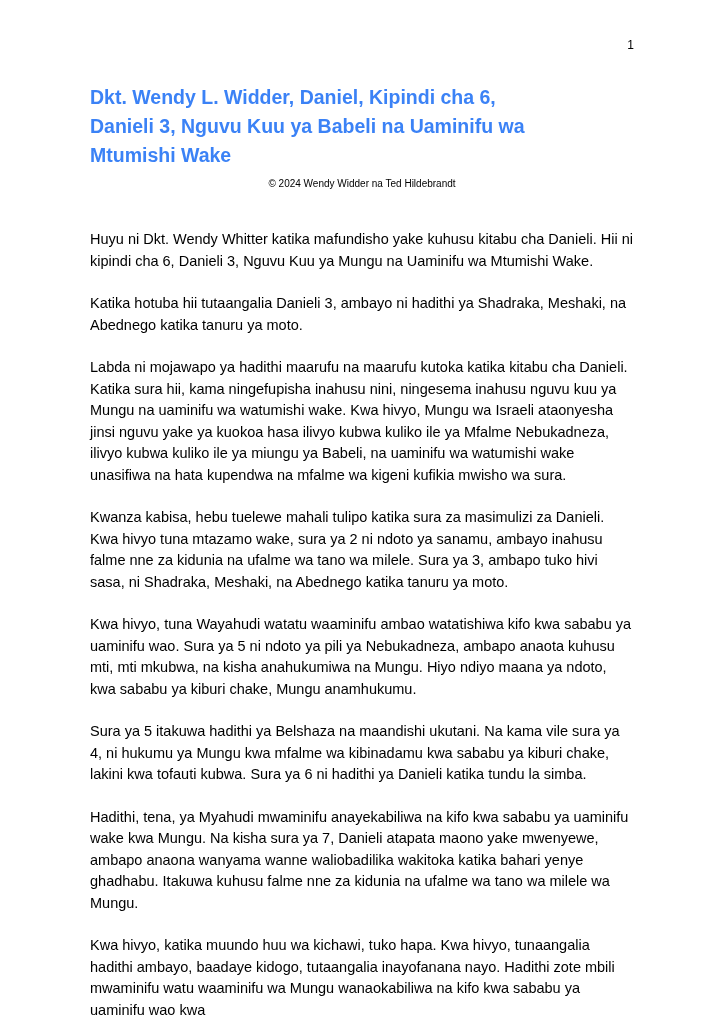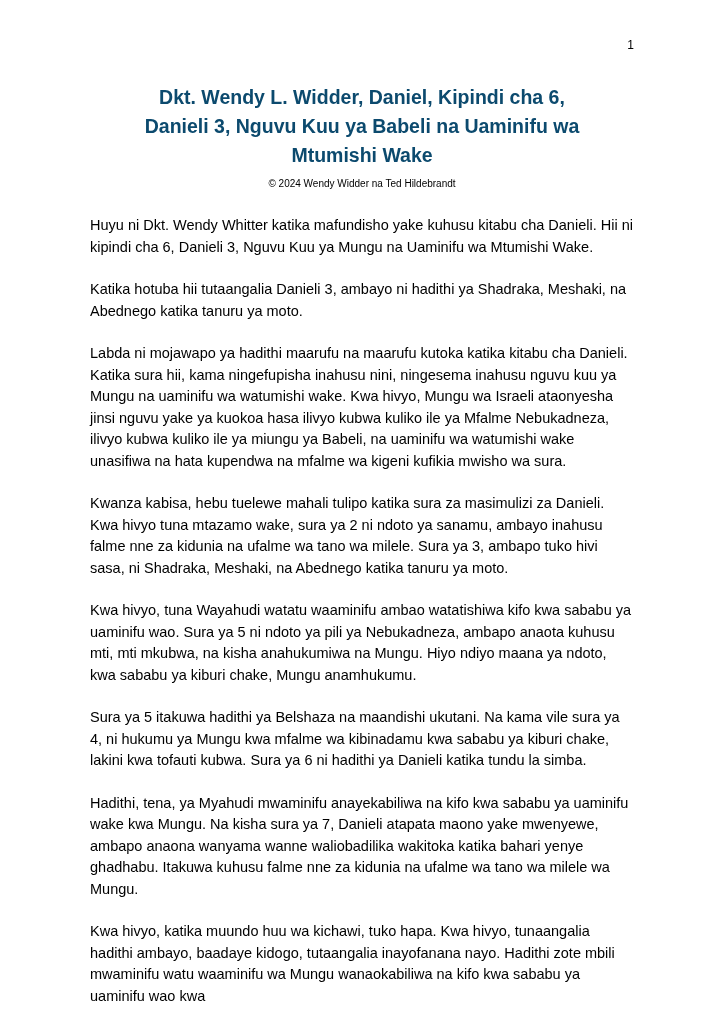--- a/index.html
+++ b/index.html
@@ -19,38 +19,37 @@
     overflow: hidden;
   }
   .page-number {
     text-align: right;
     font-size: 12px;
     line-height: 14px;
     color: #000000;
   }
   .doc-title {
     margin: 31px 0 4px 0;
-    text-align: center;
     font-size: 19.5px;
     font-weight: bold;
     line-height: 29px;
-    color: #0c4a6e;
+    color: #3b82f6;
   }
   .doc-title div {
     white-space: nowrap;
   }
   .copyright {
     text-align: center;
     font-size: 10px;
     line-height: 20px;
     margin: 2px 0 0 0;
     color: #000000;
   }
   .body-text {
-    margin-top: 21px;
+    margin-top: 35px;
     font-size: 14.5px;
     line-height: 21.5px;
     text-align: left;
   }
   .body-text p {
     margin: 0 0 21px 0;
   }
   .body-text p:last-child {
     margin-bottom: 0;
   }

